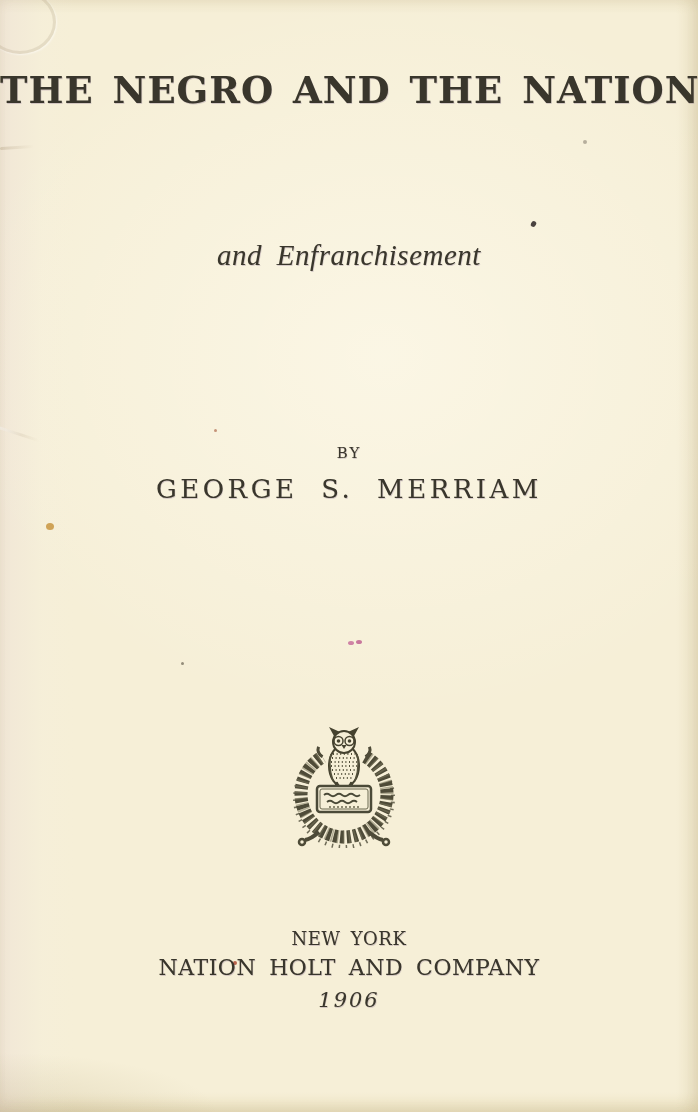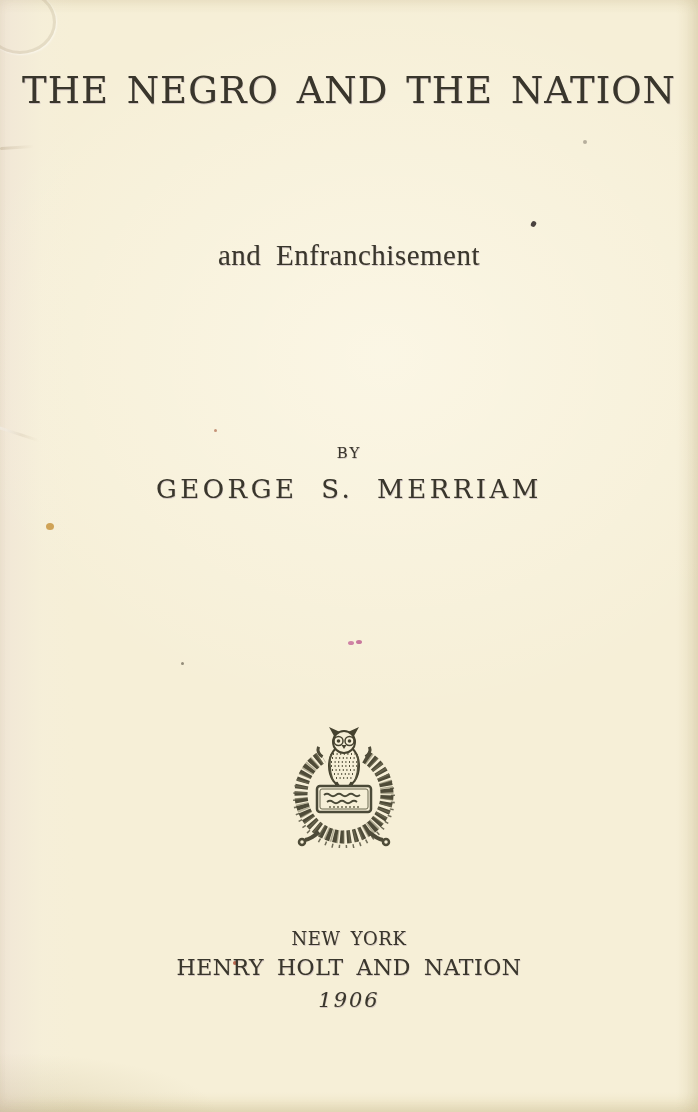--- a/index.html
+++ b/index.html
@@ -20,23 +20,23 @@
   }
   .page::after{
     content:"";position:absolute;inset:0;pointer-events:none;
     box-shadow:inset -7px 0 14px rgba(140,120,70,0.10), inset 0 -5px 12px rgba(140,120,70,0.09);
   }
   .txt{
     position:absolute;left:0;width:698px;text-align:center;
     line-height:1;white-space:nowrap;
     text-shadow:0.6px 0.8px 0 rgba(92,60,116,0.22), -0.3px -0.3px 0 rgba(120,112,70,0.18);
   }
-  .title{top:72px;font-size:37px;letter-spacing:1px;word-spacing:5px;font-weight:400;margin:0;}
+  .title{top:72px;font-size:37px;letter-spacing:1px;word-spacing:5px;font-weight:700;margin:0;}
   .sub1{top:190px;font-size:29px;font-style:italic;letter-spacing:0.5px;word-spacing:7px;font-family:"Liberation Serif","DejaVu Serif",serif;}
-  .sub2{top:241px;font-size:29px;letter-spacing:0.5px;word-spacing:7px;font-family:"Liberation Serif","DejaVu Serif",serif;}
+  .sub2{top:241px;font-size:29px;font-style:italic;letter-spacing:0.5px;word-spacing:7px;font-family:"Liberation Serif","DejaVu Serif",serif;}
   .by{top:446px;font-size:15px;letter-spacing:2px;}
   .author{top:476px;font-size:26px;letter-spacing:3.5px;word-spacing:12px;}
   .city{top:930px;font-size:18px;letter-spacing:0.5px;word-spacing:4px;}
   .publisher{top:957px;font-size:22px;letter-spacing:0.5px;word-spacing:5.5px;}
   .year{top:990px;font-size:21px;letter-spacing:2px;font-variant-numeric:oldstyle-nums;font-feature-settings:"onum" 1;font-style:italic;}
   .emblem{position:absolute;left:285px;top:726px;width:118px;height:122px;}
   
   .emboss-ring{position:absolute;left:-16px;top:-10px;width:66px;height:58px;border:3px solid rgba(145,125,92,0.16);border-radius:50%;box-shadow:1px 1px 2px rgba(255,255,255,0.5);}
   .crease-h{position:absolute;left:0;top:146px;width:34px;height:3px;background:linear-gradient(90deg,rgba(150,128,92,0.25),rgba(150,128,92,0));border-radius:2px;transform:rotate(-4deg);}
   .crease-corner{position:absolute;left:-6px;top:432px;width:46px;height:3px;background:linear-gradient(90deg,rgba(255,255,255,0.55),rgba(150,128,92,0.12) 60%,rgba(150,128,92,0));transform:rotate(18deg);}
@@ -104,16 +104,16 @@
 
       <rect x="32" y="60" width="54" height="26" rx="3" fill="#f6efd7" stroke="#4b4a38" stroke-width="2.5"></rect>
       <rect x="35" y="63" width="48" height="20" rx="2" fill="none" stroke="#6b6850" stroke-width="1"></rect>
       <path d="M39,69 q3,-2.5 6,0 t6,0 t6,0 t6,0 t6,0 t6,0" fill="none" stroke="#4b4a38" stroke-width="1.8"></path>
       <path d="M42,76 q3,-2.5 6,0 t6,0 t6,0 t6,0 t6,0" fill="none" stroke="#4b4a38" stroke-width="1.8"></path>
       <path d="M44,81 h30" stroke="#6b6850" stroke-width="1.4" stroke-dasharray="2 2" fill="none"></path>
     </svg>
   </div>
 
   <div class="txt city">NEW YORK</div>
-  <div class="txt publisher">HENRY HOLT AND NATION</div>
+  <div class="txt publisher">NATION HOLT AND COMPANY</div>
   <div class="txt year">1906</div>
 
 </div>
 
 </body></html>

